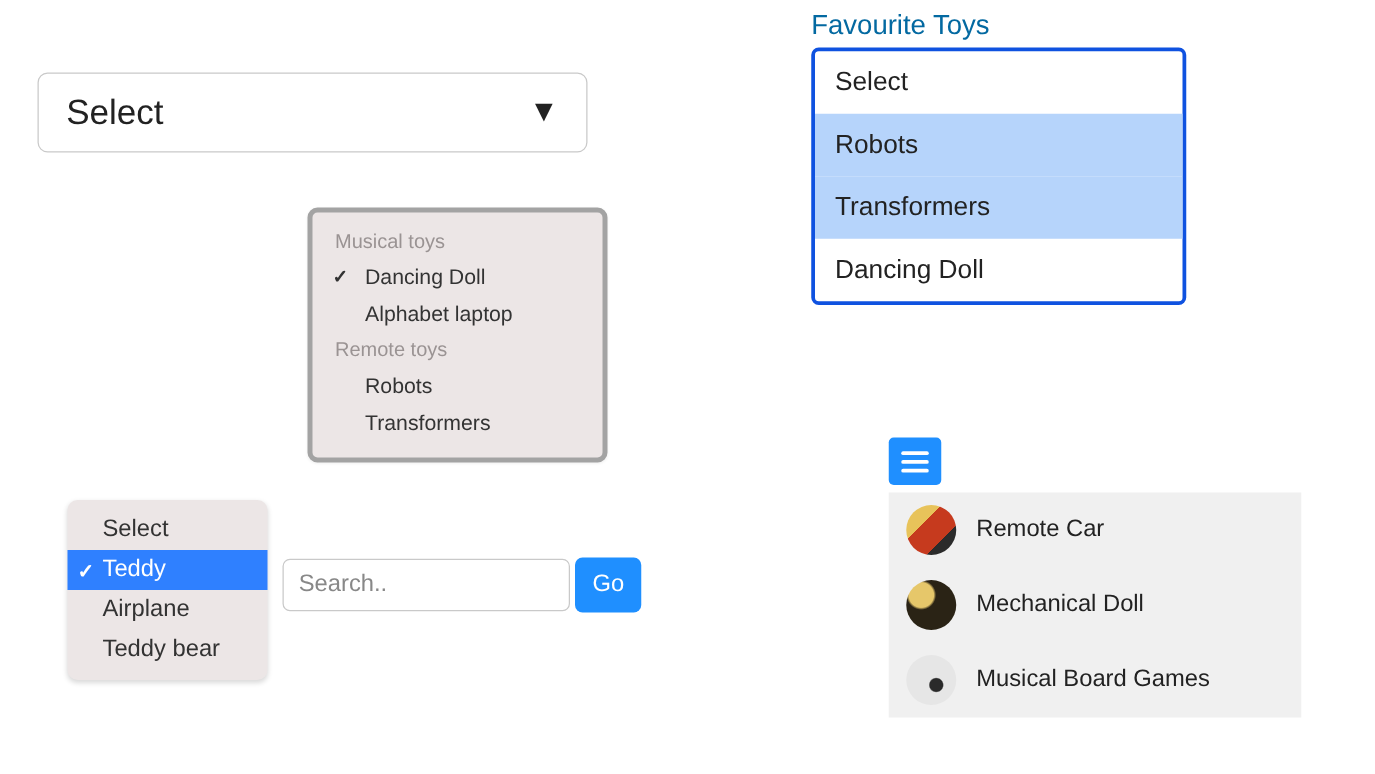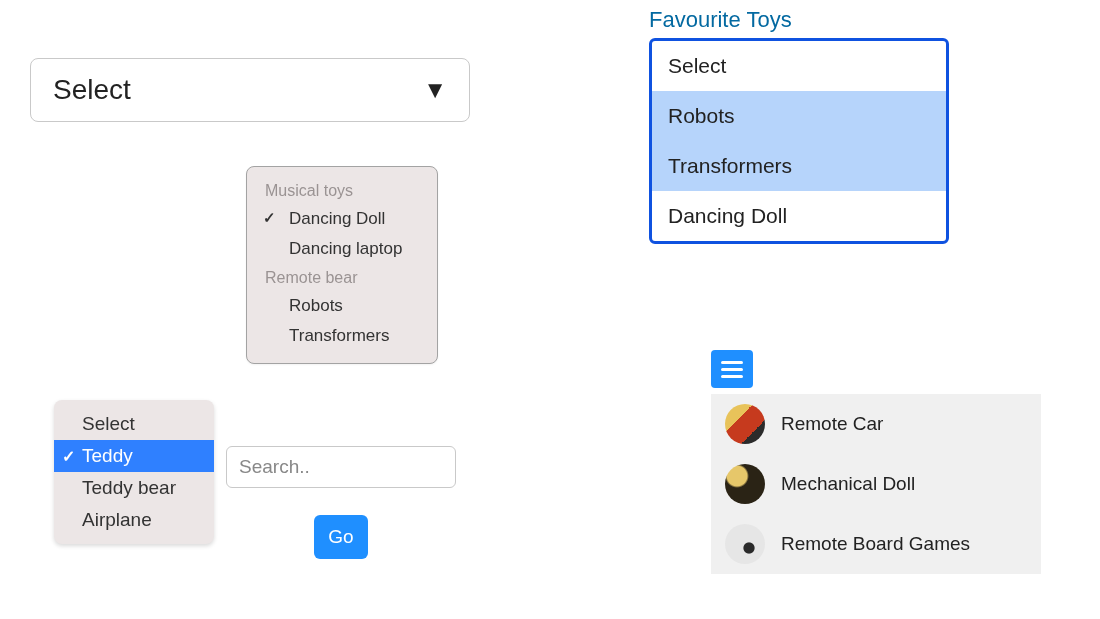--- a/index.html
+++ b/index.html
@@ -31,23 +31,23 @@
   .big-select .caret {
     margin-left: auto;
     font-size: 24px;
   }
 
   
   .group-popup {
     position: absolute;
     left: 246px;
     top: 166px;
-    width: 192px;
+    width: 240px;
     background: #ece6e6;
-    border: 1px solid #a3a3a3;
+    border: 4px solid #a3a3a3;
     border-radius: 8px;
     padding: 10px 0 12px 0;
     font-size: 17px;
     box-shadow: 0 1px 2px rgba(0,0,0,.05);
   }
   .group-popup .grp-label {
     color: #9a9393;
     padding: 5px 18px 4px 18px;
     font-size: 16px;
   }
@@ -94,23 +94,22 @@
     font-weight: bold;
   }
 
   
   .search-wrap {
     position: absolute;
     left: 226px;
     top: 446px;
     display: flex;
     align-items: center;
-    gap: 27px;
+    gap: 4px;
     z-index: 1;
-    flex-direction: column;
   }
   .search-input {
     width: 230px;
     height: 42px;
     border: 1px solid #c9c9c9;
     border-radius: 6px;
     font-size: 19px;
     padding: 0 12px;
     color: #666;
   }
@@ -206,23 +205,23 @@
   <span class="caret">▼</span>
 </div>
 
 <div class="group-popup">
   <div class="grp-label">Musical toys</div>
   <div class="grp-item">
     <span class="check">✓</span>
     <span>Dancing Doll</span>
   </div>
   <div class="grp-item">
-    <span>Dancing laptop</span>
-  </div>
-  <div class="grp-label">Remote bear</div>
+    <span>Alphabet laptop</span>
+  </div>
+  <div class="grp-label">Remote toys</div>
   <div class="grp-item">
     <span>Robots</span>
   </div>
   <div class="grp-item">
     <span>Transformers</span>
   </div>
 </div>
 
 <div class="search-wrap">
   <input class="search-input" placeholder="Search.." style="">
@@ -231,24 +230,24 @@
 
 <div class="simple-popup">
   <div class="sp-item">
     <span>Select</span>
   </div>
   <div class="sp-item sel">
     <span class="check">✓</span>
     <span>Teddy</span>
   </div>
   <div class="sp-item">
+    <span>Airplane</span>
+  </div>
+  <div class="sp-item">
     <span>Teddy bear</span>
-  </div>
-  <div class="sp-item">
-    <span>Airplane</span>
   </div>
 </div>
 
 <div class="fav-label">Favourite Toys</div>
 <div class="fav-box">
   <div class="fb-item">Select</div>
   <div class="fb-item hl">Robots</div>
   <div class="fb-item hl">Transformers</div>
   <div class="fb-item">Dancing Doll</div>
 </div>
@@ -262,15 +261,15 @@
   <div class="il-row">
     <div class="thumb b"></div>
     <span>Remote Car</span>
   </div>
   <div class="il-row">
     <div class="thumb a"></div>
     <span>Mechanical Doll</span>
   </div>
   <div class="il-row">
     <div class="thumb c"></div>
-    <span>Remote Board Games</span>
+    <span>Musical Board Games</span>
   </div>
 </div>
 
 </body></html>

